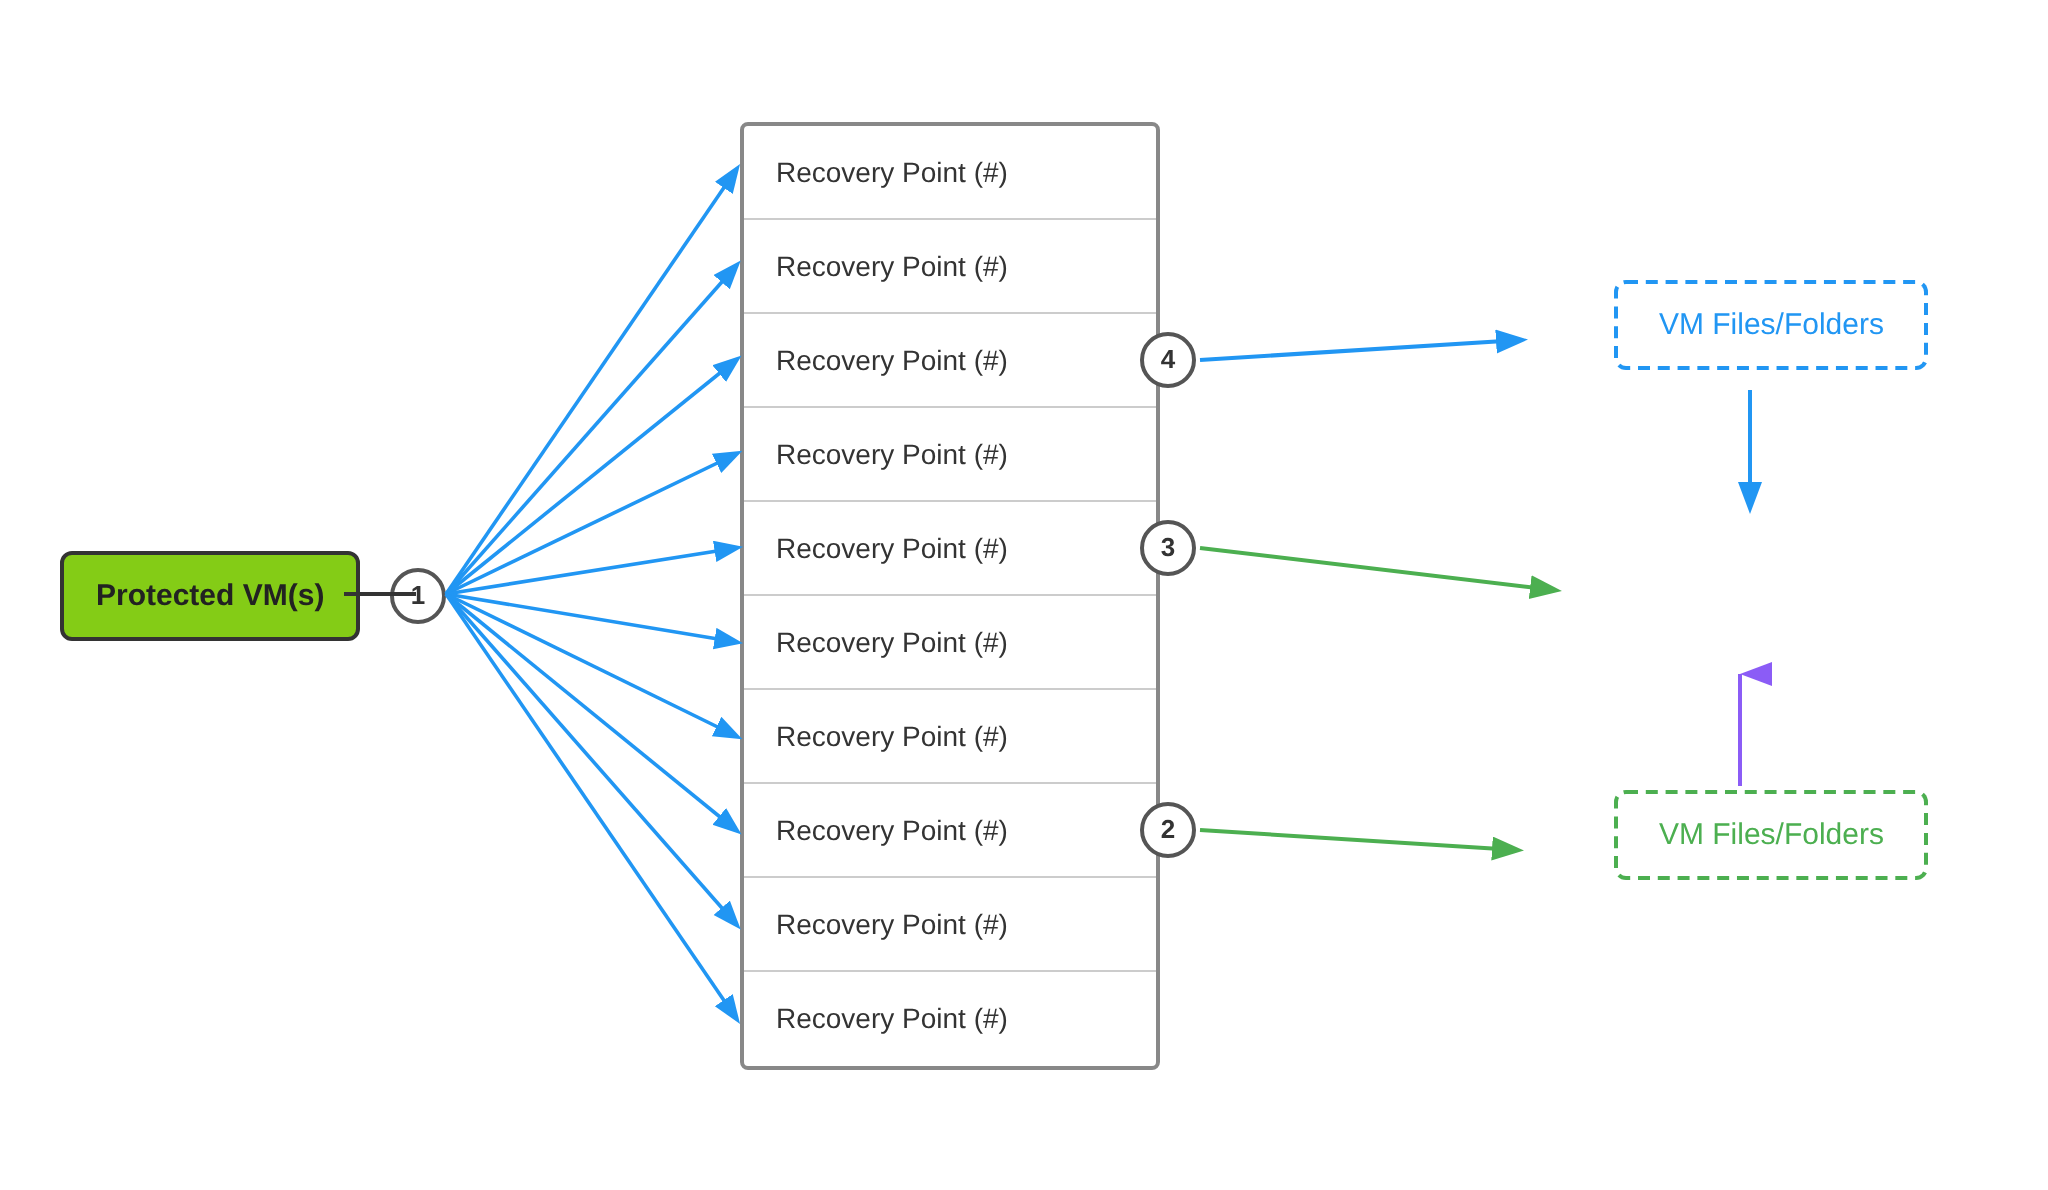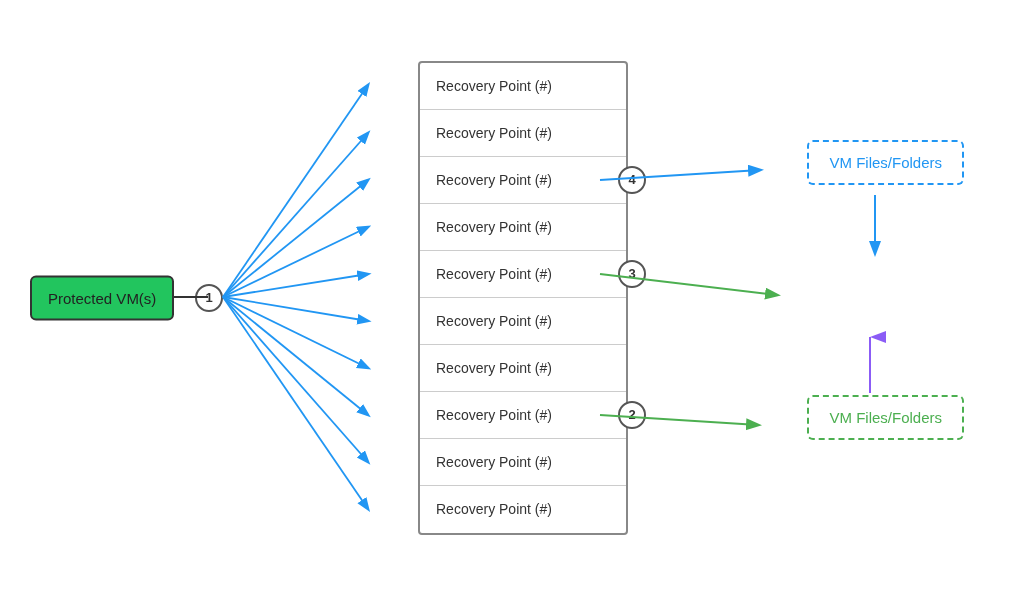--- a/index.html
+++ b/index.html
@@ -21,26 +21,26 @@
       top: 0; left: 0;
       width: 1024px;
       height: 595px;
       pointer-events: none;
     }
     .protected-vm {
       position: absolute;
       left: 30px;
       top: 50%;
       transform: translateY(-50%);
-      background: #22c55e;
+      background: #84cc16;
       border: 2px solid #333;
       border-radius: 6px;
       padding: 12px 16px;
       font-size: 15px;
-      font-weight: 400;
+      font-weight: 700;
       color: #222;
       white-space: nowrap;
     }
     .circle-badge {
       display: inline-flex;
       align-items: center;
       justify-content: center;
       width: 28px;
       height: 28px;
       border-radius: 50%;
@@ -53,21 +53,20 @@
     }
     .recovery-list {
       position: absolute;
       left: 370px;
       top: 50%;
       transform: translateY(-50%);
       border: 2px solid #888;
       border-radius: 4px;
       background: #fff;
       width: 210px;
-      margin-left: 48px;
     }
     .recovery-item {
       padding: 8px 16px;
       font-size: 14px;
       color: #333;
       border-bottom: 1px solid #ccc;
       position: relative;
       height: 47px;
       display: flex;
       align-items: center;

